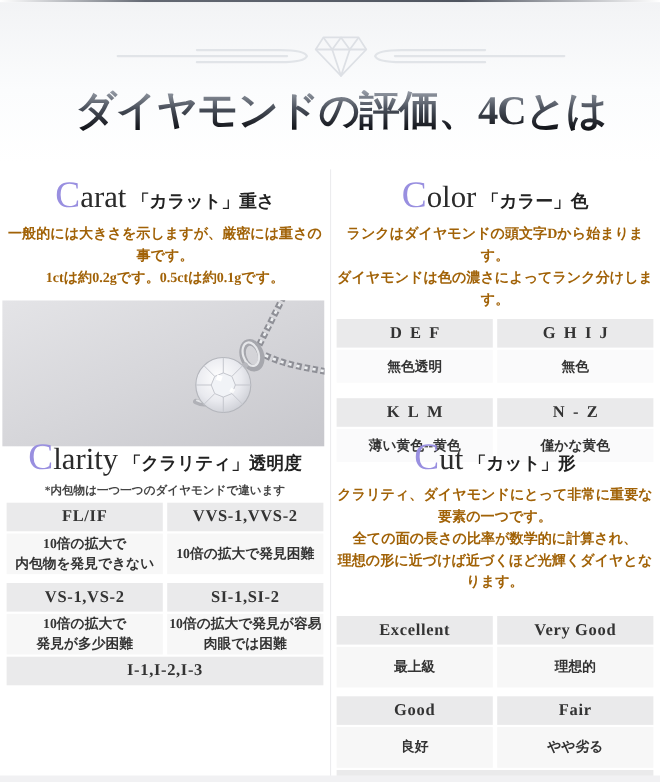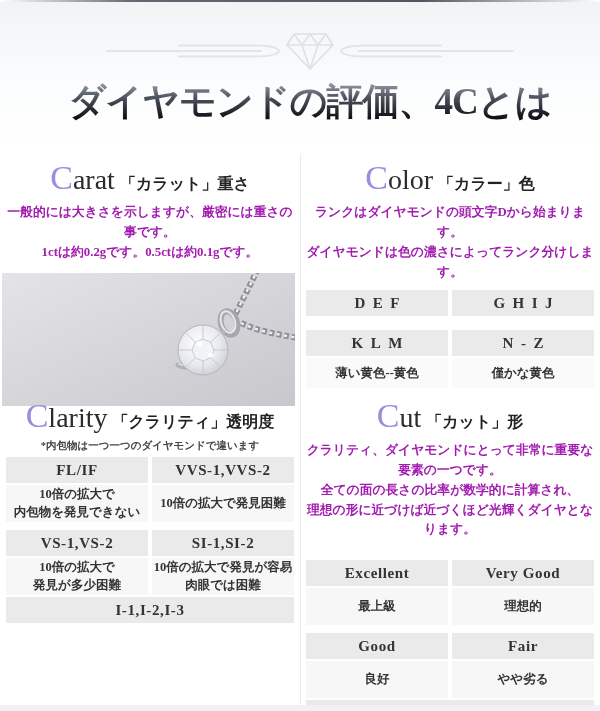--- a/index.html
+++ b/index.html
@@ -16,21 +16,21 @@
     .page-title{background:linear-gradient(180deg,#9aa0aa 0%,#4a505b 40%,#07080c 95%);
       -webkit-background-clip:text;background-clip:text;color:transparent;}
   }
   
   .content{position:relative;display:grid;grid-template-columns:300px 300px;grid-template-rows:238px auto;}
   .v-divider{position:absolute;left:300px;top:6px;bottom:12px;width:1px;background:#ececee;}
   .sec{padding-top:10px;text-align:center;}
   .sec-head{margin:0;font-weight:normal;font-size:28px;line-height:1.15;color:#2b2b2b;}
   .sec-head .initial{color:var(--accent,#998fe0);font-size:34px;}
   .sec-head .sub{font-size:16px;font-weight:bold;color:#222;margin-left:5px;}
-  .desc{margin:6px 4px 0;font-size:12.8px;font-weight:bold;line-height:1.55;color:#a21caf;white-space:pre-line;}
+  .desc{margin:6px 4px 0;font-size:12.8px;font-weight:bold;line-height:1.55;color:#a16207;white-space:pre-line;}
   .note{margin:4px 0 0;font-size:10.5px;font-weight:bold;color:#444;}
   
   .tbl{margin:8px 6px 0;}
   .trow{display:flex;gap:4px;margin-top:2px;}
   .cell{flex:1;display:flex;align-items:center;justify-content:center;white-space:pre-line;}
   .cell.hd{background:var(--header-cell,#eaeaeb);height:26px;font-size:15px;font-weight:bold;color:#333;letter-spacing:.04em;}
   .cell.vl{background:var(--value-cell,#f7f7f7);font-size:12.5px;font-weight:bold;line-height:1.4;color:#333;}
   .tgap{height:6px;}
   .color-tbl .tgap{height:12px;}
   .color-tbl .cell.vl{height:30px;background:#fafafb;}
@@ -124,20 +124,24 @@
 
     <section class="sec sec-color">
       <h2 class="sec-head"><span class="initial">C</span><span>olor</span><span class="sub">「カラー」色</span></h2>
       <p class="desc">ランクはダイヤモンドの頭文字Dから始まります。
 ダイヤモンドは色の濃さによってランク分けします。</p>
       <div class="tbl color-tbl">
         <div class="trow">
           <div class="cell hd">DEF</div>
           <div class="cell hd">GHIJ</div>
         </div>
+        <div class="trow">
+          <div class="cell vl">無色透明</div>
+          <div class="cell vl">無色</div>
+        </div>
         <div class="tgap"></div>
         <div class="trow">
           <div class="cell hd">KLM</div>
           <div class="cell hd">N-Z</div>
         </div>
         <div class="trow">
           <div class="cell vl">薄い黄色--黄色</div>
           <div class="cell vl">僅かな黄色</div>
         </div>
       </div>

